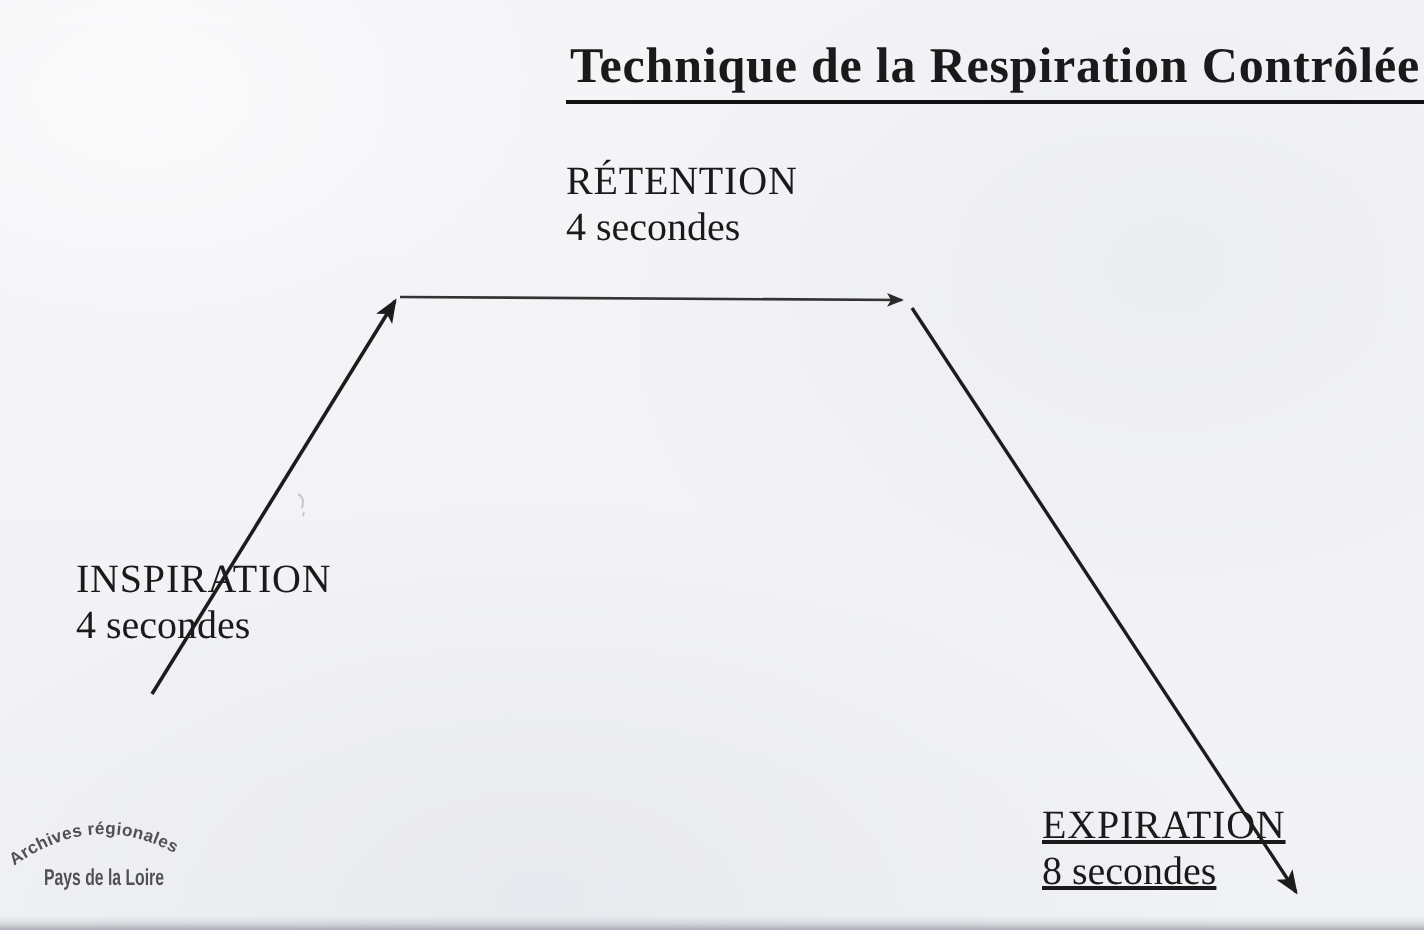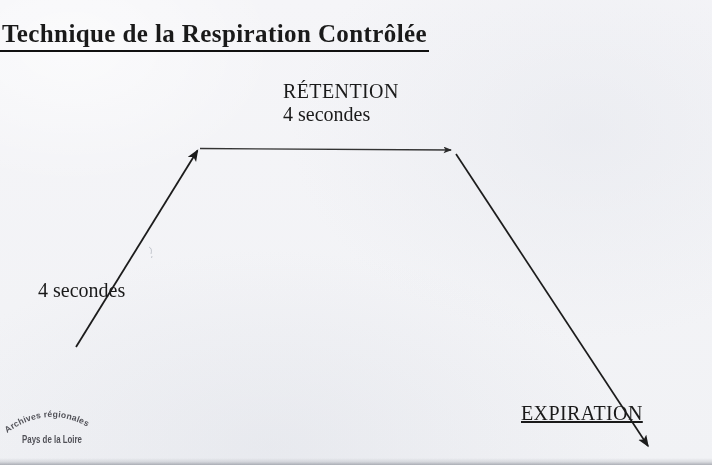--- a/index.html
+++ b/index.html
@@ -10,21 +10,21 @@
     font-family:"Liberation Serif", serif;
     color:#1a1a1a;
     background:
       radial-gradient(ellipse 420px 300px at 82% 28%, rgba(223,226,233,0.40), rgba(223,226,233,0) 70%),
       radial-gradient(ellipse 520px 280px at 38% 96%, rgba(214,217,226,0.35), rgba(214,217,226,0) 70%),
       radial-gradient(ellipse 300px 200px at 10% 10%, rgba(255,255,255,0.6), rgba(255,255,255,0) 70%),
       linear-gradient(#f5f5f8, #f1f2f5);
   }
   .title{
     position:absolute; left:0; top:20px; width:712px;
-    text-align:left;
+    text-align:right;
   }
   .title-text{
     display:inline-block;
     font-size:25px; font-weight:bold; letter-spacing:0.4px;
     border-bottom:2.5px solid #111;
     padding:0 2px 2px 2px;
   }
   .phase-label{
     position:absolute;
     font-size:20px; line-height:23px;
@@ -58,25 +58,27 @@
   <div class="title">
     <span class="title-text">Technique de la Respiration Contrôlée</span>
   </div>
 
   <div class="phase-label" id="retention-label">
     <div class="l1">RÉTENTION</div>
     <div class="l2">4 secondes</div>
   </div>
 
   <div class="phase-label" id="inspiration-label">
+    <div class="l1">INSPIRATION</div>
     <div class="l2">4 secondes</div>
   </div>
 
   <div class="phase-label" id="expiration-label">
     <div class="l1">EXPIRATION</div>
+    <div class="l2">8 secondes</div>
   </div>
 
   <svg class="lines-svg" viewBox="0 0 712 465">
     <defs>
       <marker id="arrowBig" markerUnits="userSpaceOnUse" markerWidth="16" markerHeight="12" refX="10.5" refY="4.8" orient="auto">
         <path d="M0,0 L12,4.8 L0,9.6 L2.8,4.8 Z" fill="#1c1c1c"></path>
       </marker>
       <marker id="arrowSmall" markerUnits="userSpaceOnUse" markerWidth="12" markerHeight="9" refX="7.5" refY="3.4" orient="auto">
         <path d="M0,0 L8.5,3.4 L0,6.8 L2,3.4 Z" fill="#2a2a2a"></path>
       </marker>

